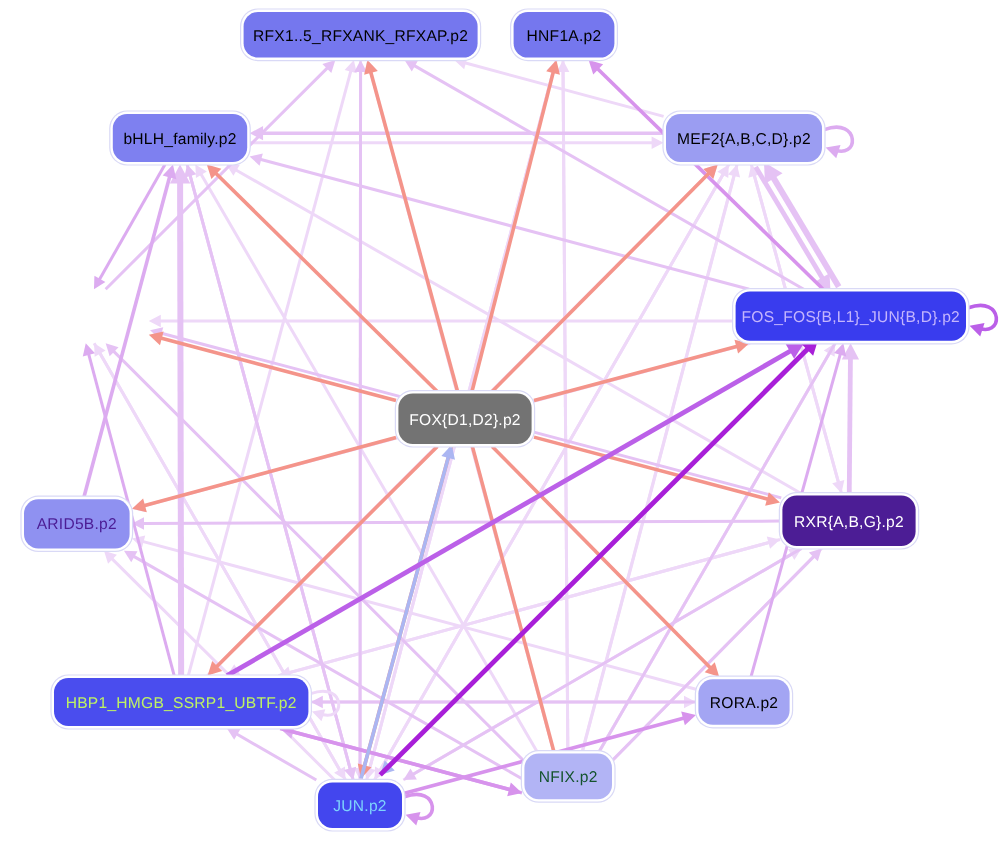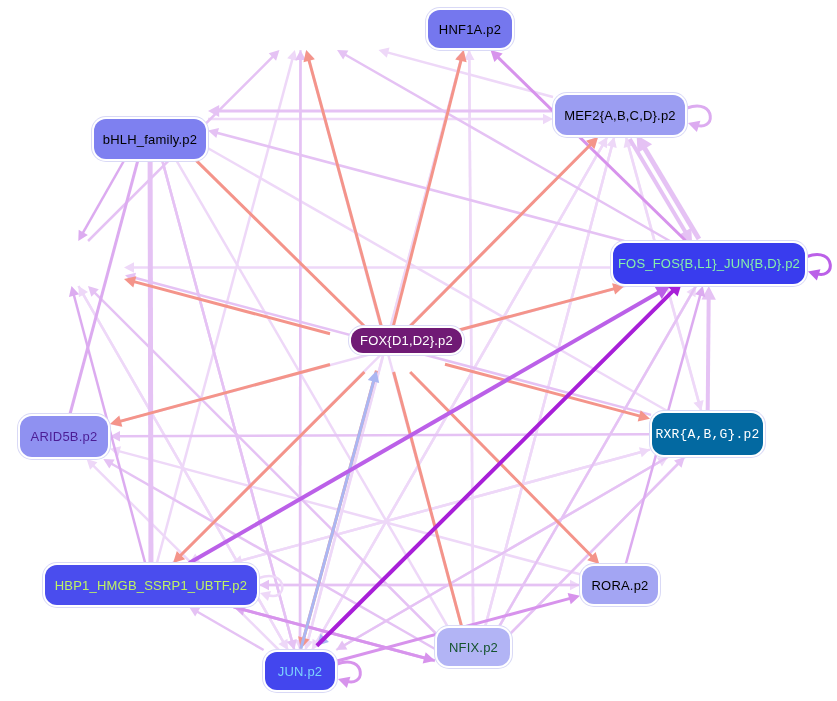--- a/index.html
+++ b/index.html
@@ -341,25 +341,26 @@
       <g>
         <path d="M 337 664 C 367 653, 367 691, 343 680" fill="none" stroke="#d793ec" stroke-width="3"></path>
         <polygon points="338,679 350.40999999999997,676.755 346.87,687.965" fill="#d793ec"></polygon>
       </g>
       <g>
         <path d="M 259 578 C 289 567, 289 605, 265 594" fill="none" stroke="#eed8f8" stroke-width="2.5"></path>
         <polygon points="260,593 271.075,591.0125 267.925,600.9875" fill="#eed8f8"></polygon>
       </g>
     </svg>
   <div id="node-layer">
+      <div class="node" style="left: 203px; top: 10px; width: 195px; height: 38px; background: rgb(117, 119, 238); color: rgb(0, 0, 0);">RFX1..5_RFXANK_RFXAP.p2</div>
       <div class="node" style="left: 428px; top: 10px; width: 84px; height: 38px; background: rgb(117, 119, 238); color: rgb(0, 0, 0);">HNF1A.p2</div>
-      <div class="node" style="left: 94px; top: 95px; width: 112px; height: 40px; background: rgb(126, 128, 240); color: rgb(0, 0, 0); margin-top: 24px;">bHLH_family.p2</div>
+      <div class="node" style="left: 94px; top: 95px; width: 112px; height: 40px; background: rgb(126, 128, 240); color: rgb(0, 0, 0);">bHLH_family.p2</div>
       <div class="node" style="left: 555px; top: 95px; width: 130px; height: 40px; background: rgb(155, 157, 242); color: rgb(0, 0, 0);">MEF2{A,B,C,D}.p2</div>
-      <div class="node" style="left: 613px; top: 243px; width: 192px; height: 41px; background: rgb(57, 60, 238); color: #86efac;">FOS_FOS{B,L1}_JUN{B,D}.p2</div>
-      <div class="node" style="left: 332px; top: 328px; width: 111px; height: 25px; background: #701a75; color: rgb(255, 255, 255); margin-left: 19px;">FOX{D1,D2}.p2</div>
+      <div class="node" style="left: 613px; top: 243px; width: 192px; height: 41px; background: rgb(57, 60, 238); color: #c4b5fd;">FOS_FOS{B,L1}_JUN{B,D}.p2</div>
+      <div class="node" style="left: 332px; top: 328px; width: 111px; height: 42px; background: #737373; color: rgb(255, 255, 255);">FOX{D1,D2}.p2</div>
       <div class="node" style="left: 20px; top: 416px; width: 88px; height: 41px; background: rgb(143, 145, 241); color: #4c1d95;">ARID5B.p2</div>
-      <div class="node" style="left: 652px; top: 413px; width: 111px; height: 42px; background: #0369a1; color: rgb(255, 255, 255); font-family: Liberation Mono, monospace;">RXR{A,B,G}.p2</div>
+      <div class="node" style="left: 652px; top: 413px; width: 111px; height: 42px; background: #4c1d95; color: rgb(255, 255, 255);">RXR{A,B,G}.p2</div>
       <div class="node" style="left: 45px; top: 565px; width: 212px; height: 40px; background: rgb(74, 77, 238); color: #bef264;">HBP1_HMGB_SSRP1_UBTF.p2</div>
       <div class="node" style="left: 582px; top: 566px; width: 76px; height: 38px; background: rgb(163, 165, 243); color: rgb(0, 0, 0);">RORA.p2</div>
       <div class="node" style="left: 265px; top: 652px; width: 70px; height: 38px; background: rgb(67, 70, 238); color: #7dd3fc;">JUN.p2</div>
       <div class="node" style="left: 437px; top: 628px; width: 73px; height: 38px; background: rgb(178, 180, 245); color: #14532d;">NFIX.p2</div>
     </div>
 </div>
 
 </body></html>

